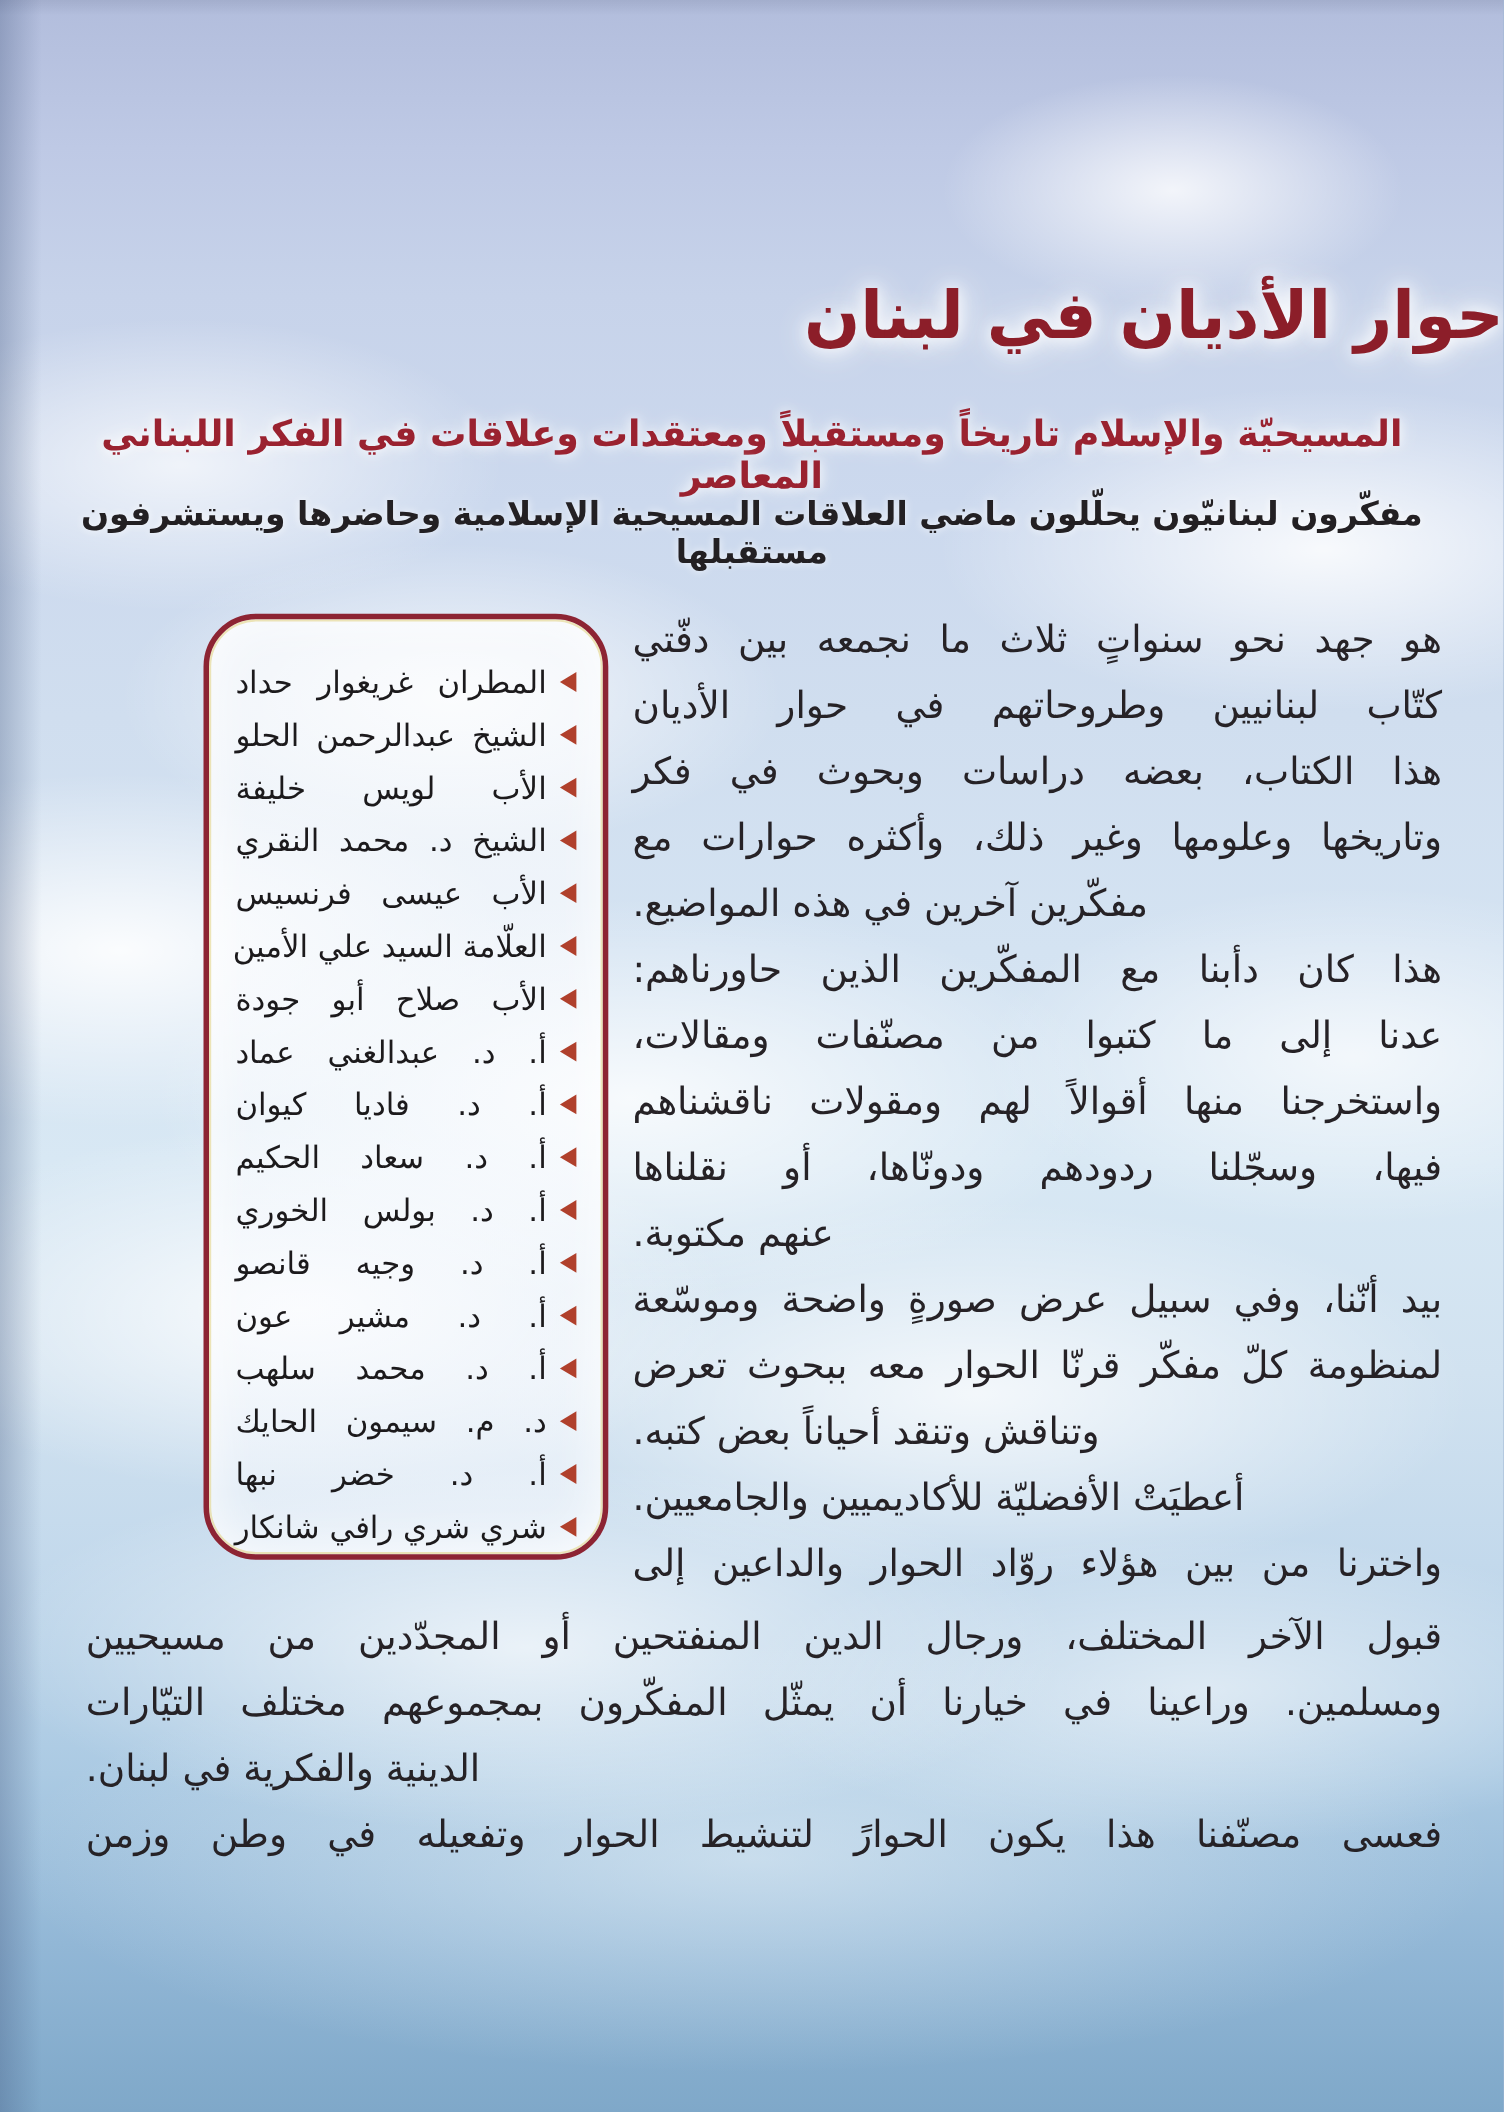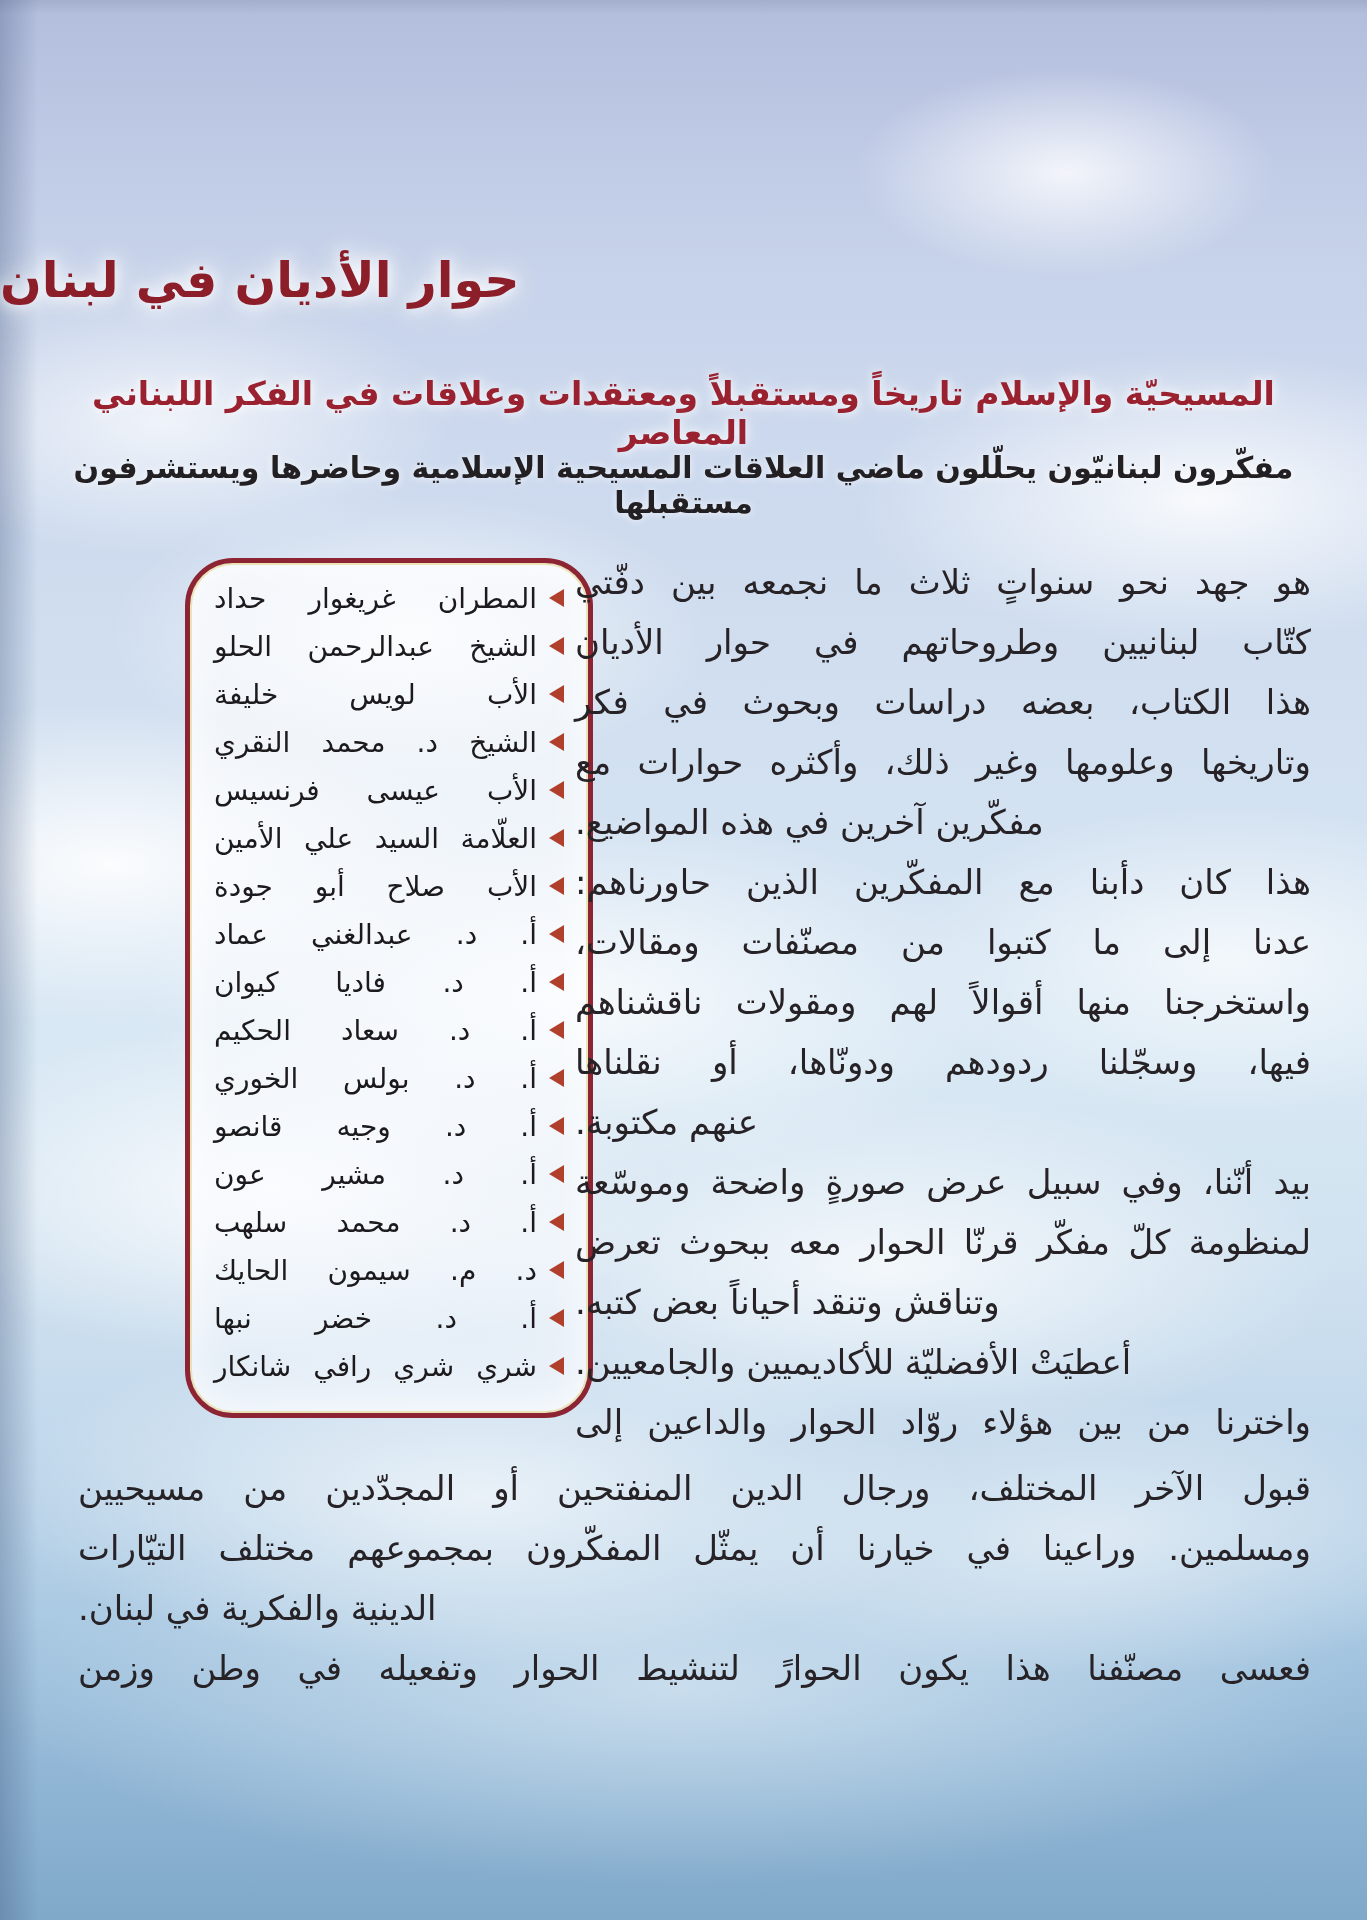--- a/index.html
+++ b/index.html
@@ -28,44 +28,44 @@
         #b2bddc 0%, #bec9e5 7%, #c7d3ea 14%, #ccd9ee 24%,
         #d0deef 34%, #d4e3f2 45%, #d8e8f4 55%, #d1e2f0 65%,
         #c3d9ec 74%, #abcae3 84%, #92b7d6 92%, #7fa8c9 100%);
   }
   .spine-shade{position:absolute;inset:0;pointer-events:none;
     background:linear-gradient(90deg, rgba(60,80,120,.30) 0, rgba(60,80,120,0) 38px),
                linear-gradient(180deg, rgba(110,120,150,.22) 0, rgba(110,120,150,0) 14px);}
 
   .book-title{
     position:absolute;left:0;right:0;top:252px;
-    text-align:left;direction:rtl;
-    font-size:49px;font-weight:bold;color:#8c1e29;
+    text-align:right;direction:rtl;
+    font-size:60px;font-weight:bold;color:#8c1e29;
     text-shadow:0 0 14px rgba(255,255,255,.95),0 0 26px rgba(255,255,255,.85),0 0 40px rgba(255,255,255,.7);
   }
   .subtitle-red{
     position:absolute;left:30px;right:30px;top:374px;
     text-align:center;direction:rtl;
     font-size:33px;font-weight:bold;color:#9a2230;
     text-shadow:0 0 10px rgba(255,255,255,.9),0 0 20px rgba(255,255,255,.75);
   }
   .subtitle-black{
     position:absolute;left:30px;right:30px;top:450px;
     text-align:center;direction:rtl;
     font-size:30px;font-weight:bold;color:#232023;
     text-shadow:0 0 8px rgba(255,255,255,.8);
   }
 
   .names-box{
-    position:absolute;left:185px;top:558px;width:408px;height:860px;
+    position:absolute;left:185px;top:558px;width:368px;height:860px;
     box-sizing:border-box;
     border:5px solid #8d2433;border-radius:48px;
     background:linear-gradient(180deg, rgba(255,255,255,.68), rgba(250,251,255,.55));
     box-shadow:inset 0 0 0 2px rgba(226,209,125,.55), inset 0 0 46px rgba(255,255,255,.85);
-    padding:11px 24px;
+    padding:33px 24px;
   }
   .name-row{display:flex;direction:rtl;align-items:center;height:48px;gap:12px;}
   .bullet-tri{flex:0 0 auto;width:0;height:0;
     border-top:9px solid transparent;border-bottom:9px solid transparent;
     border-right:15px solid #b0402c;}
   .name-text{flex:1;direction:rtl;font-size:28px;color:#1c1a1c;
     text-align:justify;text-align-last:justify;white-space:nowrap;}
 
   .body-col{position:absolute;left:575px;top:552px;width:736px;}
   .body-full{position:absolute;left:78px;top:1458px;width:1233px;}

